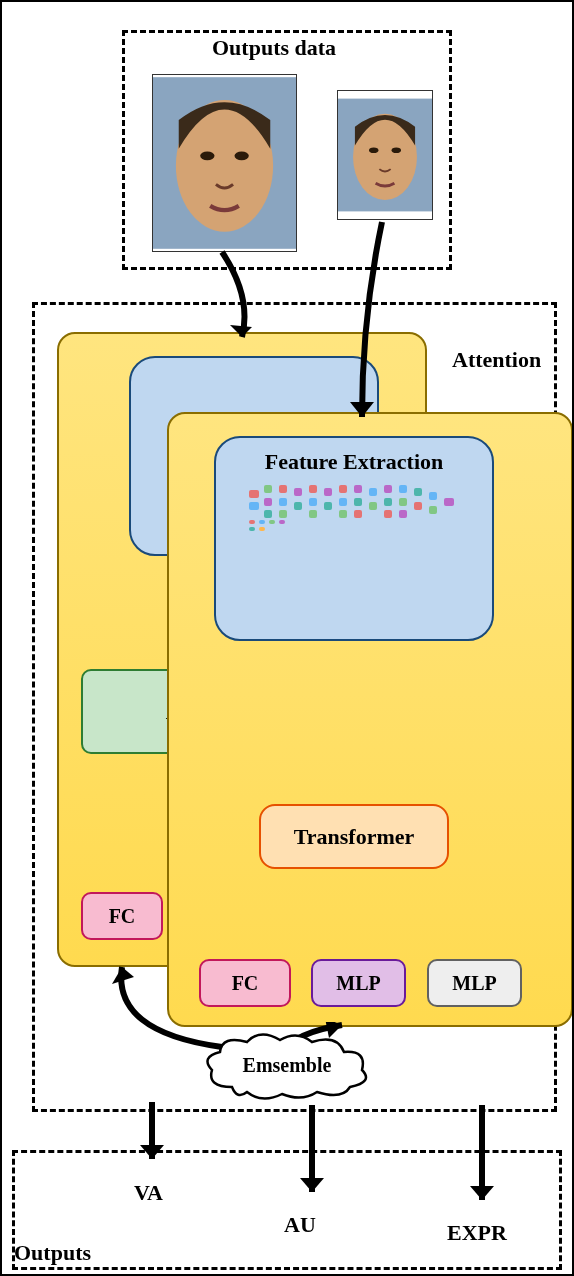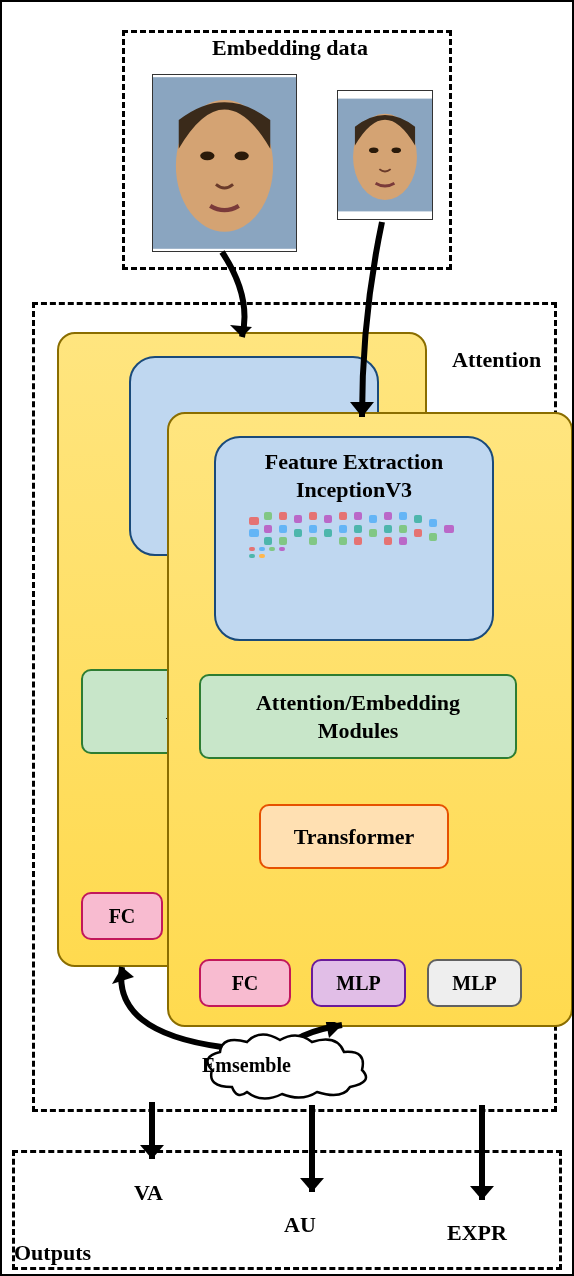--- a/index.html
+++ b/index.html
@@ -52,21 +52,21 @@
 .green-box {
   background: #c8e6c9;
   border: 2px solid #2e7d32;
   border-radius: 10px;
   text-align: center;
   display: flex; align-items: center; justify-content: center;
 }
 .orange-box {
   background: #ffe0b2;
   border: 2px solid #e65100;
-  border-radius: 10px;
+  border-radius: 16px;
   text-align: center;
   display: flex; align-items: center; justify-content: center;
 }
 .pink-box {
   background: #f8bbd0;
   border: 2px solid #c2185b;
   border-radius: 10px;
   display: flex; align-items: center; justify-content: center;
 }
 .purple-box {
@@ -108,42 +108,42 @@
 
 .cloud {
   position: absolute;
   left: 200px; top: 1030px; width: 170px; height: 68px;
   z-index: 6;
 }
 .cloud-shape {
   position: absolute; inset: 0;
 }
 .cloud-label {
-  position: absolute; left: 0; top: 22px; width: 100%; text-align: left;
+  position: absolute; left: 0; top: 22px; width: 100%; text-align: center;
   font-size: 20px; font-weight: bold;
 }
 
 .out-label { position: absolute; font-weight: bold; font-size: 22px; }
 #out-va { left: 132px; top: 1178px; }
 #out-au { left: 282px; top: 1210px; }
 #out-expr { left: 445px; top: 1218px; text-align: center; }
 
 .net-diagram {
   width: 220px; height: 55px; margin: 4px auto 0; position: relative;
 }
 .net-diagram span { position:absolute; border-radius:2px; }
 </style>
 </head>
 <body>
 
 <div id="provided-data-box" class="dashed-box"></div>
 <div id="framework-box" class="dashed-box"></div>
 <div id="outputs-box" class="dashed-box"></div>
 
-<div id="provided-data-label" class="section-label">Embedding data</div>
+<div id="provided-data-label" class="section-label">Outputs data</div>
 <div id="framework-label" class="section-label">Attention</div>
 <div id="outputs-label" class="section-label">Outputs</div>
 
 <div id="face-large" class="face">
 <svg viewBox="0 0 100 120">
       <rect width="100" height="120" fill="#8aa5c0"></rect>
       <ellipse cx="50" cy="62" rx="34" ry="46" fill="#d4a373"></ellipse>
       <path d="M18 50 Q50 -5 82 50 L82 30 Q50 5 18 30 Z" fill="#3a2a1a"></path>
       <ellipse cx="38" cy="55" rx="5" ry="3" fill="#2a1a0a"></ellipse>
       <ellipse cx="62" cy="55" rx="5" ry="3" fill="#2a1a0a"></ellipse>
@@ -171,21 +171,20 @@
     <span class="box-text">Att</span>
   </div>
   <div class="pink-box">
     <span class="box-text-sm">FC</span>
   </div>
 </div>
 
 <div class="yellow-card front">
   <div class="blue-box">
     <div class="box-text">Feature Extraction</div>
-    <div class="box-text">InceptionV3</div>
     <div class="net-diagram">
       <span style="left:5px;top:10px;width:10px;height:8px;background:#e57373"></span>
       <span style="left:5px;top:22px;width:10px;height:8px;background:#64b5f6"></span>
       <span style="left:20px;top:5px;width:8px;height:8px;background:#81c784"></span>
       <span style="left:20px;top:18px;width:8px;height:8px;background:#ba68c8"></span>
       <span style="left:20px;top:30px;width:8px;height:8px;background:#4db6ac"></span>
       <span style="left:35px;top:5px;width:8px;height:8px;background:#e57373"></span>
       <span style="left:35px;top:18px;width:8px;height:8px;background:#64b5f6"></span>
       <span style="left:35px;top:30px;width:8px;height:8px;background:#81c784"></span>
       <span style="left:50px;top:8px;width:8px;height:8px;background:#ba68c8"></span>
@@ -215,26 +214,20 @@
       <span style="left:185px;top:26px;width:8px;height:8px;background:#81c784"></span>
       <span style="left:200px;top:18px;width:10px;height:8px;background:#ba68c8"></span>
       <span style="left:5px;top:40px;width:6px;height:4px;background:#e57373"></span>
       <span style="left:15px;top:40px;width:6px;height:4px;background:#64b5f6"></span>
       <span style="left:25px;top:40px;width:6px;height:4px;background:#81c784"></span>
       <span style="left:35px;top:40px;width:6px;height:4px;background:#ba68c8"></span>
       <span style="left:5px;top:47px;width:6px;height:4px;background:#4db6ac"></span>
       <span style="left:15px;top:47px;width:6px;height:4px;background:#ffb74d"></span>
     </div>
   </div>
-  <div class="green-box">
-    <div>
-      <div class="box-text">Attention/Embedding</div>
-      <div class="box-text">Modules</div>
-    </div>
-  </div>
   <div class="orange-box">
     <span class="box-text">Transformer</span>
   </div>
   <div class="pink-box">
     <span class="box-text-sm">FC</span>
   </div>
   <div class="purple-box">
     <span class="box-text-sm">MLP</span>
   </div>
   <div class="grey-box">

